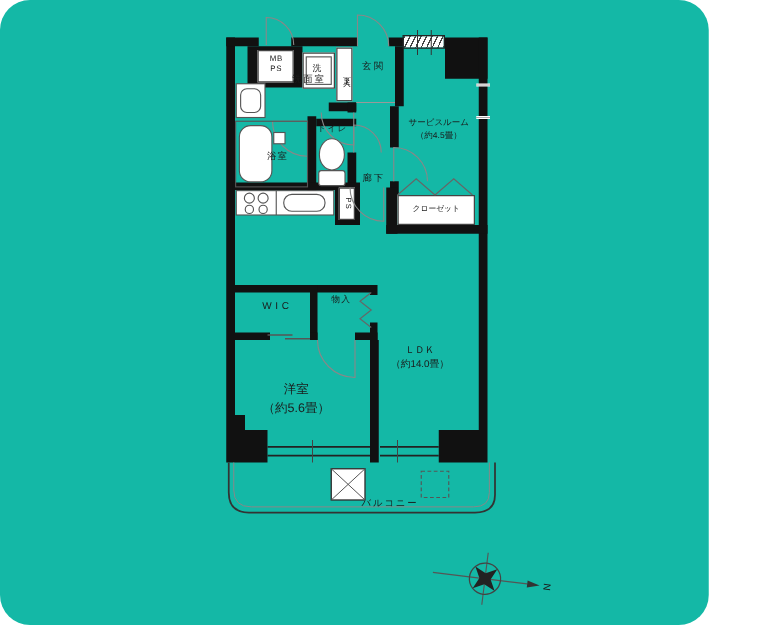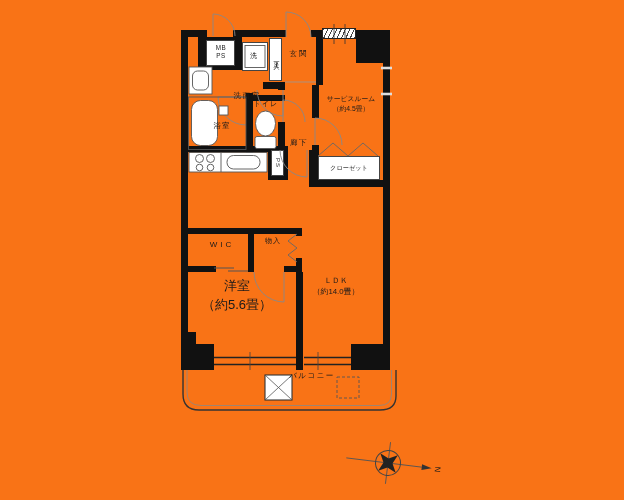--- a/index.html
+++ b/index.html
@@ -1,17 +1,17 @@
 <!DOCTYPE html>
 <html><head>
 <meta charset="utf-8">
 <style>
   html,body{margin:0;padding:0;}
-  .stage{position:relative;width:624px;height:500px;background:#f97316;overflow:hidden;
-         font-family:"Liberation Sans","DejaVu Sans",sans-serif;}
+  .stage{position:relative;width:567px;height:500px;background:#14b8a6;overflow:hidden;
+         font-family:"Liberation Sans","DejaVu Sans",sans-serif;border-radius:24px;}
   .w{position:absolute;background:#111;}
   .box{position:absolute;background:#fff;border:1px solid #444;box-sizing:border-box;}
   .lbl{position:absolute;transform:translate(-50%,-50%);font-size:7.5px;line-height:1.45;
        color:#1a1a1a;text-align:center;white-space:pre-line;letter-spacing:1px;}
   .vlbl{position:absolute;transform:translate(-50%,-50%);writing-mode:vertical-rl;
         font-size:6.5px;letter-spacing:1px;color:#1a1a1a;}
   .hatch{position:absolute;left:322px;top:28px;width:34px;height:11px;border:1px solid #222;
          box-sizing:border-box;background:repeating-linear-gradient(115deg,#444 0 1px,#fff 1px 4px);}
   svg{position:absolute;left:0;top:0;}
 </style>
@@ -127,28 +127,28 @@
     </g>
   </svg>
 
   <div class="lbl" style="left:221px;top:52px;font-size:6.3px;letter-spacing:0.5px;line-height:1.3">MB
 PS</div>
   <div class="lbl" style="left:254px;top:56px;font-size:7px">洗</div>
   <div class="vlbl" style="left:276px;top:58px;font-size:6px">下足入</div>
   <div class="lbl" style="left:299px;top:54px;letter-spacing:2px">玄関</div>
   <div class="lbl" style="left:351px;top:104px;font-size:6.8px;letter-spacing:0">サービスルーム
 （約4.5畳）</div>
-  <div class="lbl" style="left:247px;top:96px;letter-spacing:1.5px">洗面室</div>
+  <div class="lbl" style="left:247px;top:64px;letter-spacing:1.5px">洗面室</div>
   <div class="lbl" style="left:222px;top:126px;letter-spacing:1px">浴室</div>
   <div class="lbl" style="left:266px;top:104px;font-size:7px">トイレ</div>
   <div class="lbl" style="left:299px;top:143px;letter-spacing:1.5px">廊下</div>
   <div class="lbl" style="left:349px;top:168px;font-size:6.2px;letter-spacing:0">クローゼット</div>
   <div class="vlbl" style="left:278px;top:163px;font-size:6px">PS</div>
   <div class="lbl" style="left:222px;top:245px;font-size:8px;letter-spacing:3px">WIC</div>
   <div class="lbl" style="left:273px;top:241px;font-size:7px">物入</div>
   <div class="lbl" style="left:336px;top:286px;font-size:7.8px;letter-spacing:0">ＬＤＫ
 （約14.0畳）</div>
-  <div class="lbl" style="left:237px;top:296px;font-size:13px;letter-spacing:0">洋室
+  <div class="lbl" style="left:237px;top:320px;font-size:10px;letter-spacing:0">洋室
 （約5.6畳）</div>
-  <div class="lbl" style="left:312px;top:376px;letter-spacing:1.5px">バルコニー</div>
+  <div class="lbl" style="left:312px;top:403px;letter-spacing:1.5px">バルコニー</div>
   <div class="lbl" style="left:437px;top:470px;font-size:8px;transform:translate(-50%,-50%) rotate(97deg)">N</div>
 
 </div>
 
 </body></html>

